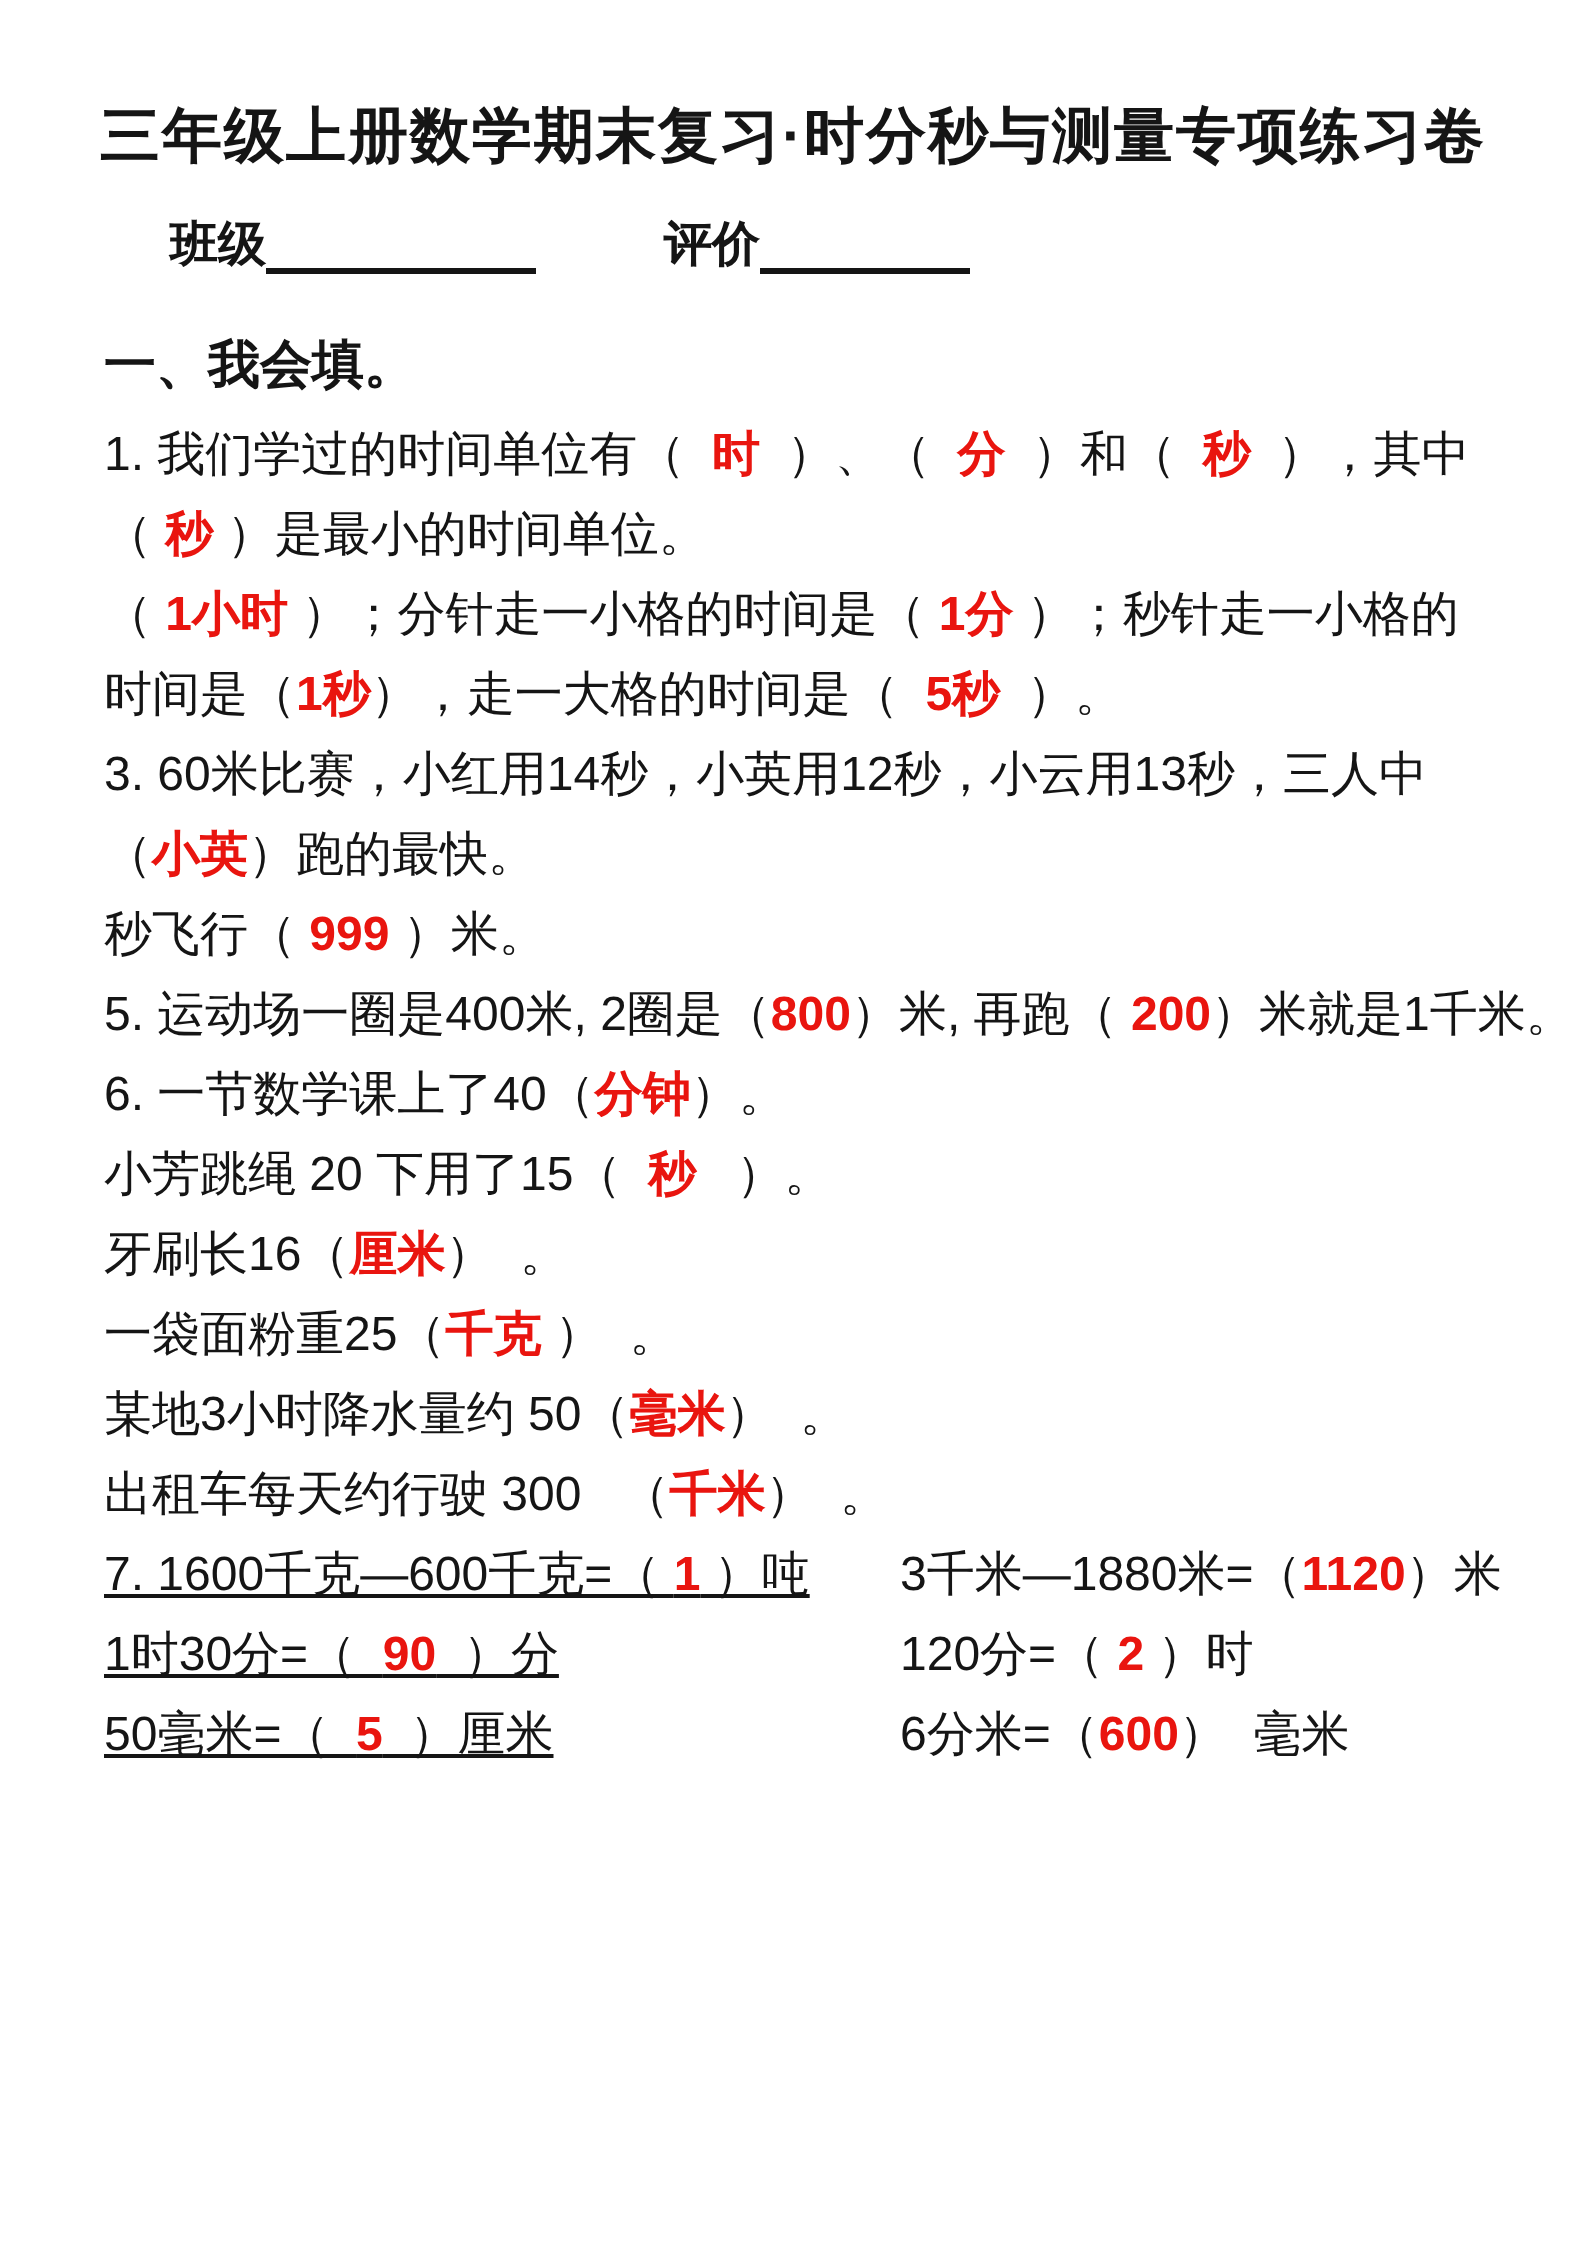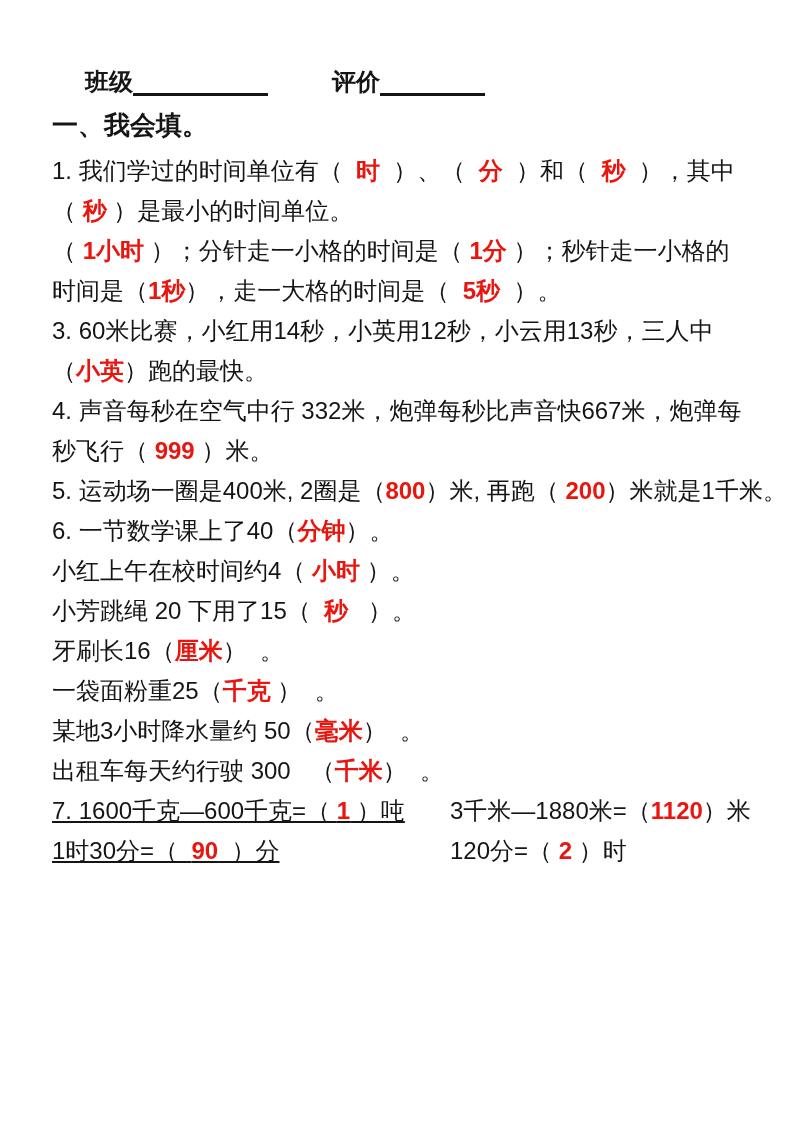--- a/index.html
+++ b/index.html
@@ -46,21 +46,21 @@
   .field-label { white-space: nowrap; line-height: 1; padding-bottom: 2px; }
   .blank {
     display: inline-block;
     border-bottom: 3px solid var(--ink);
     height: 26px;
   }
   .blank.b1 { width: 135px; margin-right: 40px; }
   .blank.b2 { width: 132px; margin-right: 16px; }
   .blank.b3 { width: 105px; }
   .section-heading {
-    margin: 12px 0 0 52px;
+    margin: 28px 0 0 52px;
     font-size: 26px;
     font-weight: 700;
   }
   .qbody {
     margin: 8px 18px 0 52px;
     font-size: 24px;
     line-height: 40px;
   }
   .line { white-space: pre; }
   .ans { color: var(--red); font-weight: 700; }
@@ -71,20 +71,21 @@
   }
   .q7-row { display: flex; }
   .q7-cell { white-space: pre; }
   .q7-cell.left { width: 398px; text-decoration: underline; }
 </style>
 </head>
 <body>
 
 <div class="sheet">
 
+  <h1 class="title">三年级上册数学期末复习·时分秒与测量专项练习卷</h1>
 
   <div class="fields">
     <div class="field">
       <span class="field-label">班级</span>
       <span class="blank b1"></span>
     </div>
     <div class="field">
       <span class="field-label">评价</span>
       <span class="blank b3"></span>
     </div>
@@ -92,36 +93,38 @@
 
   <div class="section-heading">一、我会填。</div>
 
   <div class="qbody">
     <div class="line"><span class="txt">1. 我们学过的时间单位有（  </span><span class="ans">时</span><span class="txt">  ）、（  </span><span class="ans">分</span><span class="txt">  ）和（  </span><span class="ans">秒</span><span class="txt">  ），其中</span></div>
     <div class="line"><span class="txt">（ </span><span class="ans">秒</span><span class="txt"> ）是最小的时间单位。</span></div>
     <div class="line"><span class="txt">（ </span><span class="ans">1小时</span><span class="txt"> ）；分针走一小格的时间是（ </span><span class="ans">1分</span><span class="txt"> ）；秒针走一小格的</span></div>
     <div class="line"><span class="txt">时间是（</span><span class="ans">1秒</span><span class="txt">），走一大格的时间是（  </span><span class="ans">5秒</span><span class="txt">  ）。</span></div>
     <div class="line"><span class="txt">3. 60米比赛，小红用14秒，小英用12秒，小云用13秒，三人中</span></div>
     <div class="line"><span class="txt">（</span><span class="ans">小英</span><span class="txt">）跑的最快。</span></div>
-    <div class="line"><span class="txt">4. 声音每秒在空气中行 332米，炮弹每秒比声音快667米，炮弹每</span></div>
     <div class="line"><span class="txt">秒飞行（ </span><span class="ans">999</span><span class="txt"> ）米。</span></div>
     <div class="line"><span class="txt">5. 运动场一圈是400米, 2圈是（</span><span class="ans">800</span><span class="txt">）米, 再跑（ </span><span class="ans">200</span><span class="txt">）米就是1千米。</span></div>
     <div class="line"><span class="txt">6. 一节数学课上了40（</span><span class="ans">分钟</span><span class="txt">）。</span></div>
-    <div class="line"><span class="txt">小红上午在校时间约4（ </span><span class="ans">小时</span><span class="txt"> ）。</span></div>
     <div class="line"><span class="txt">小芳跳绳 20 下用了15（  </span><span class="ans">秒</span><span class="txt">   ）。</span></div>
     <div class="line"><span class="txt">牙刷长16（</span><span class="ans">厘米</span><span class="txt">）  。</span></div>
     <div class="line"><span class="txt">一袋面粉重25（</span><span class="ans">千克</span><span class="txt"> ）  。</span></div>
     <div class="line"><span class="txt">某地3小时降水量约 50（</span><span class="ans">毫米</span><span class="txt">）  。</span></div>
     <div class="line"><span class="txt">出租车每天约行驶 300   （</span><span class="ans">千米</span><span class="txt">）  。</span></div>
   </div>
 
   <div class="q7">
     <div class="q7-row">
       <div class="q7-cell left"><span class="txt">7. 1600千克—600千克=（ </span><span class="ans">1</span><span class="txt"> ）吨</span></div>
       <div class="q7-cell"><span class="txt">3千米—1880米=（</span><span class="ans">1120</span><span class="txt">）米</span></div>
     </div>
     <div class="q7-row">
       <div class="q7-cell left"><span class="txt">1时30分=（  </span><span class="ans">90</span><span class="txt">  ）分</span></div>
       <div class="q7-cell"><span class="txt">120分=（ </span><span class="ans">2</span><span class="txt"> ）时</span></div>
     </div>
+    <div class="q7-row">
+      <div class="q7-cell left"><span class="txt">50毫米=（  </span><span class="ans">5</span><span class="txt">  ）厘米</span></div>
+      <div class="q7-cell"><span class="txt">6分米=（</span><span class="ans">600</span><span class="txt">）  毫米</span></div>
+    </div>
   </div>
 
 </div>
 
 </body></html>

